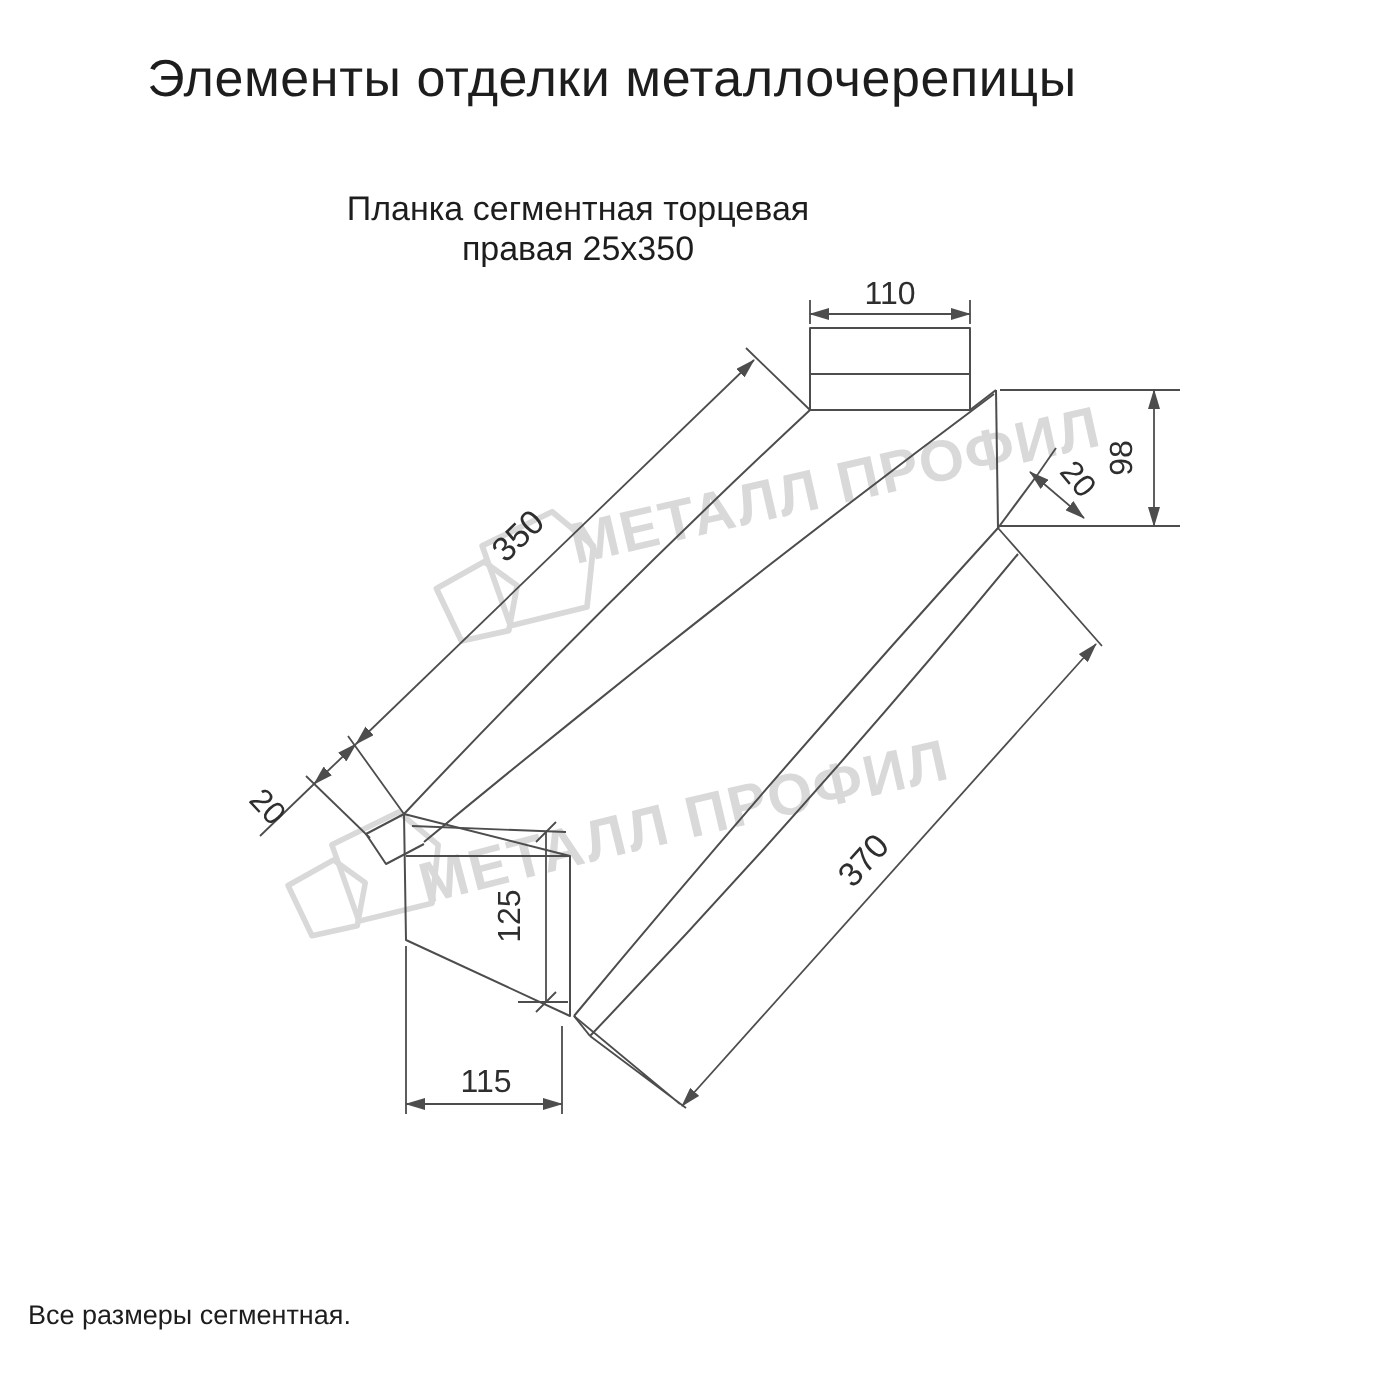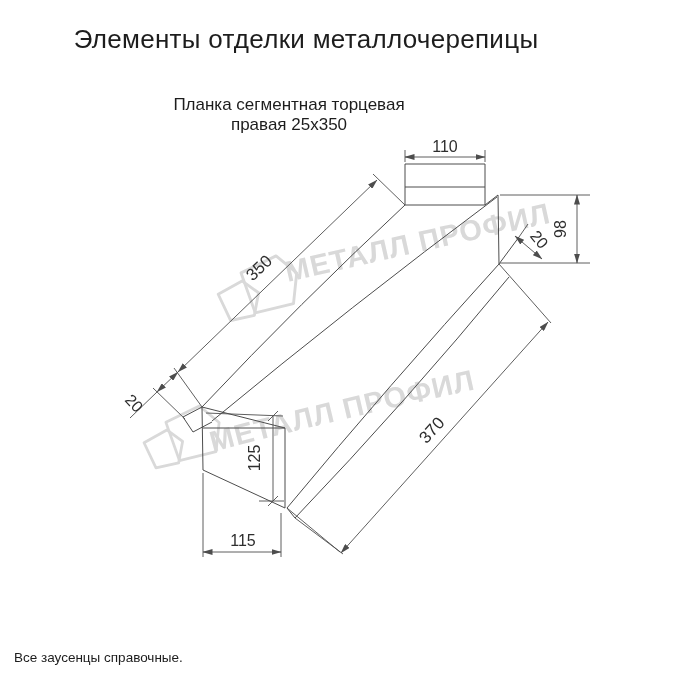--- a/index.html
+++ b/index.html
@@ -127,16 +127,16 @@
     </g>
 
     <g class="dim">
       <path d="M203,473 V557 M281,513 V557"></path>
       <path d="M203,552 H281" marker-start="url(#mS)" marker-end="url(#mE)"></path>
       <text x="243" y="546">115</text>
     </g>
   </svg>
 
   <div class="footer">
-    <div>Все заусенцы справочные.</div>
+    <div>Все размеры сегментная.</div>
   </div>
 
 </div>
 
 </body></html>

